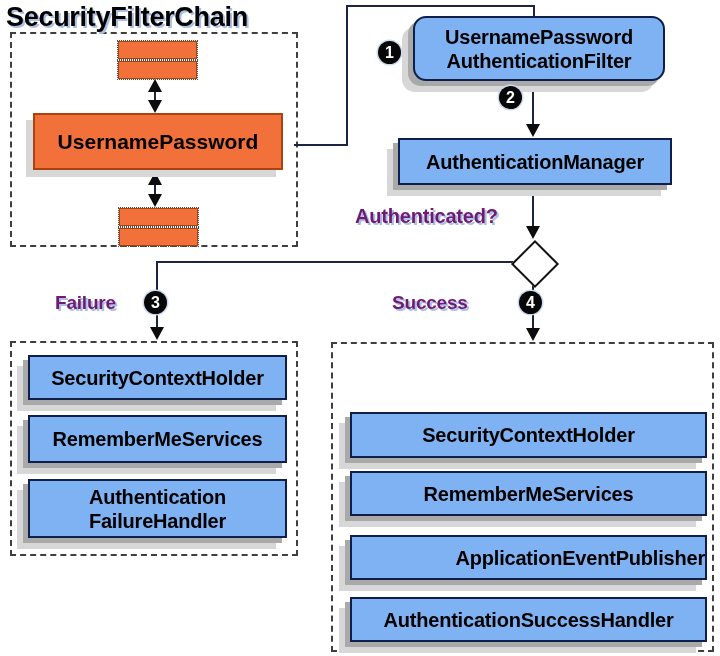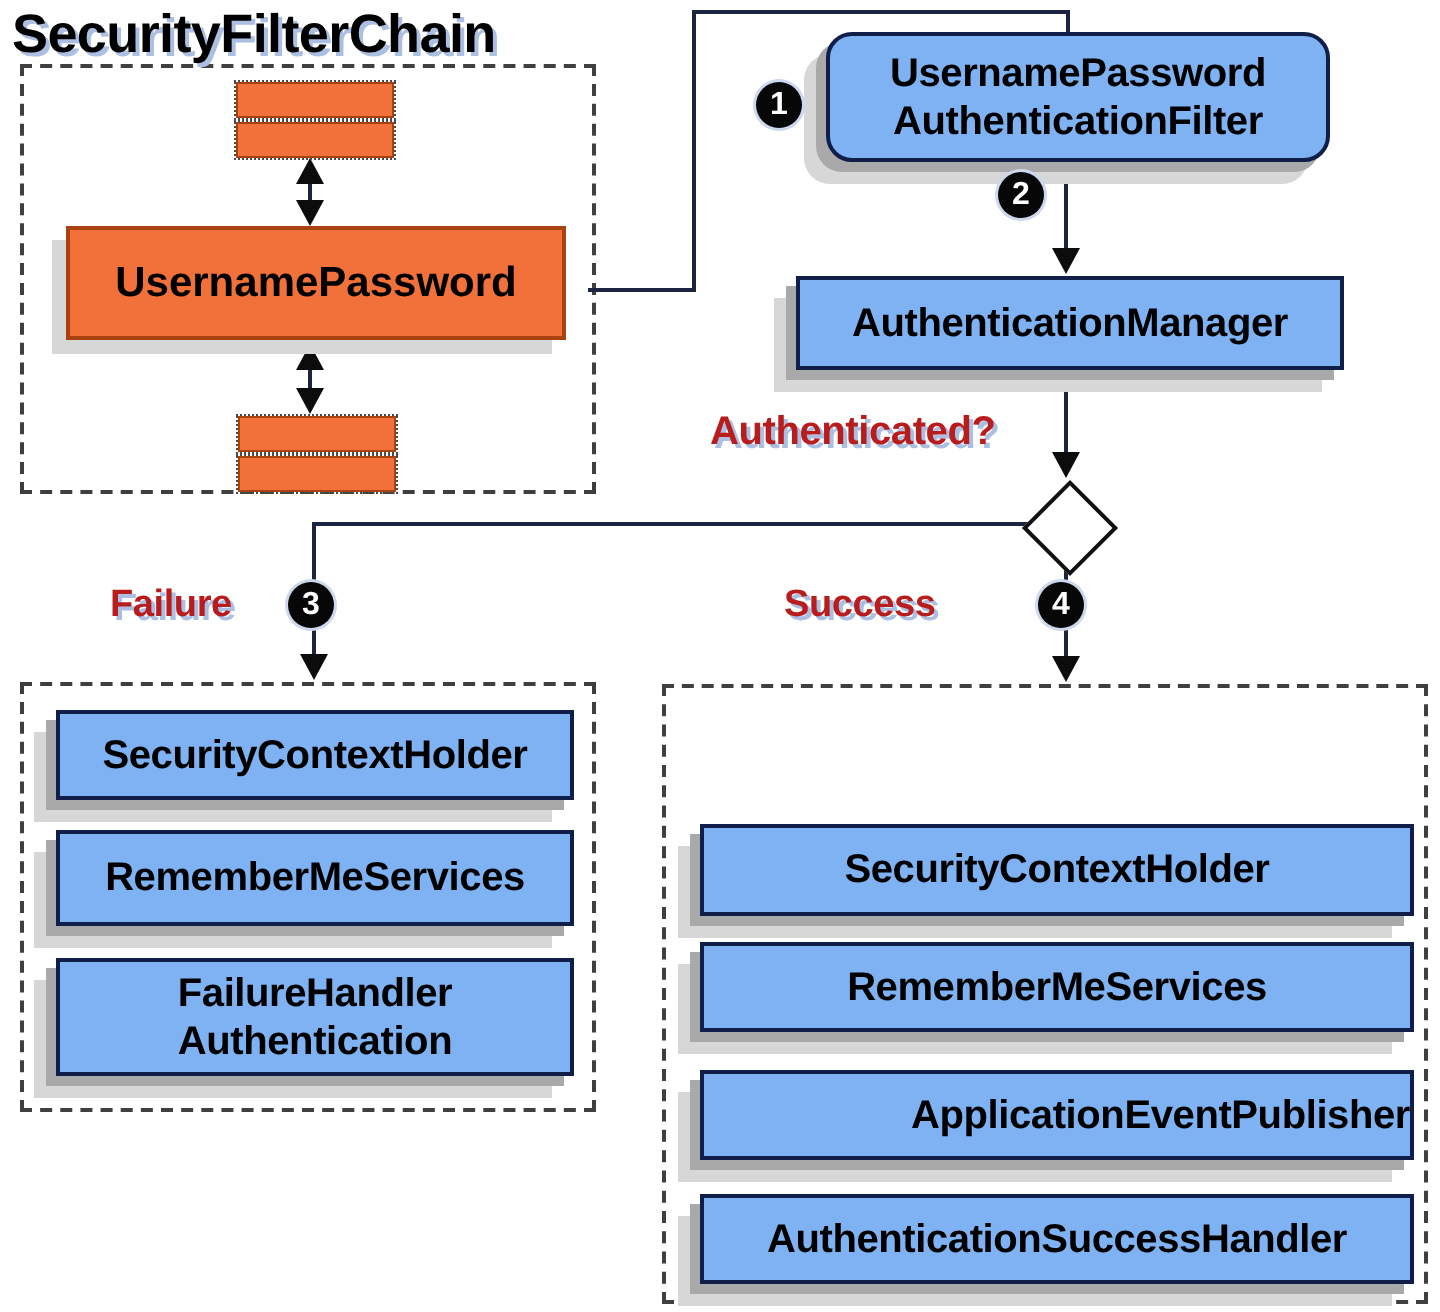--- a/index.html
+++ b/index.html
@@ -31,21 +31,21 @@
   .seg{position:absolute;background:var(--line);z-index:1;}
   .arrowhead{position:absolute;width:0;height:0;border-left:7px solid transparent;border-right:7px solid transparent;border-top:13px solid #0c0c0c;z-index:1;}
   .arrowhead.up{border-top:none;border-bottom:13px solid #0c0c0c;}
   .diamond{position:absolute;left:518px;top:247px;width:30px;height:30px;background:var(--diamond-fill);
     border:2px solid #111;transform:rotate(45deg);z-index:3;}
   .badge{
     position:absolute;width:23px;height:23px;border-radius:50%;background:#070707;color:#fff;
     display:flex;align-items:center;justify-content:center;font-weight:bold;font-size:16px;
     z-index:4;box-shadow:0 0 0 1.5px #ccd8ee;
   }
-  .flabel{position:absolute;font-weight:bold;font-size:19px;color:#b91c1c;
+  .flabel{position:absolute;font-weight:bold;font-size:19px;color:#701a75;
     text-shadow:2px 2px 0 var(--label-shadow);z-index:2;white-space:nowrap;letter-spacing:-0.2px;}
   .title{position:absolute;left:6px;top:2px;font-weight:bold;font-size:27px;
     text-shadow:2px 2px 0 var(--label-shadow);z-index:2;letter-spacing:-0.3px;}
 </style>
 </head>
 <body>
 
 <div id="canvas">
 
   <div class="title">SecurityFilterChain</div>
@@ -108,22 +108,22 @@
   <div class="badge" style="left:519px;top:291px;">4</div>
 
   <div class="panel" style="left:10px;top:341px;width:284px;height:211px;"></div>
   <div class="hbox" style="left:28px;top:355px;width:255px;height:41px;">
     <span>SecurityContextHolder</span>
   </div>
   <div class="hbox" style="left:28px;top:415px;width:255px;height:44px;">
     <span>RememberMeServices</span>
   </div>
   <div class="hbox" style="left:28px;top:479px;width:255px;height:55px;">
+    <span>Authentication</span>
     <span>FailureHandler</span>
-    <span>Authentication</span>
   </div>
 
   <div class="panel" style="left:331px;top:342px;width:379px;height:306px;"></div>
   <div class="hbox" style="left:350px;top:412px;width:353px;height:42px;">
     <span>SecurityContextHolder</span>
   </div>
   <div class="hbox" style="left:350px;top:471px;width:353px;height:41px;">
     <span>RememberMeServices</span>
   </div>
   <div class="hbox" style="left:350px;top:535px;width:353px;height:41px;align-items:flex-end;">

